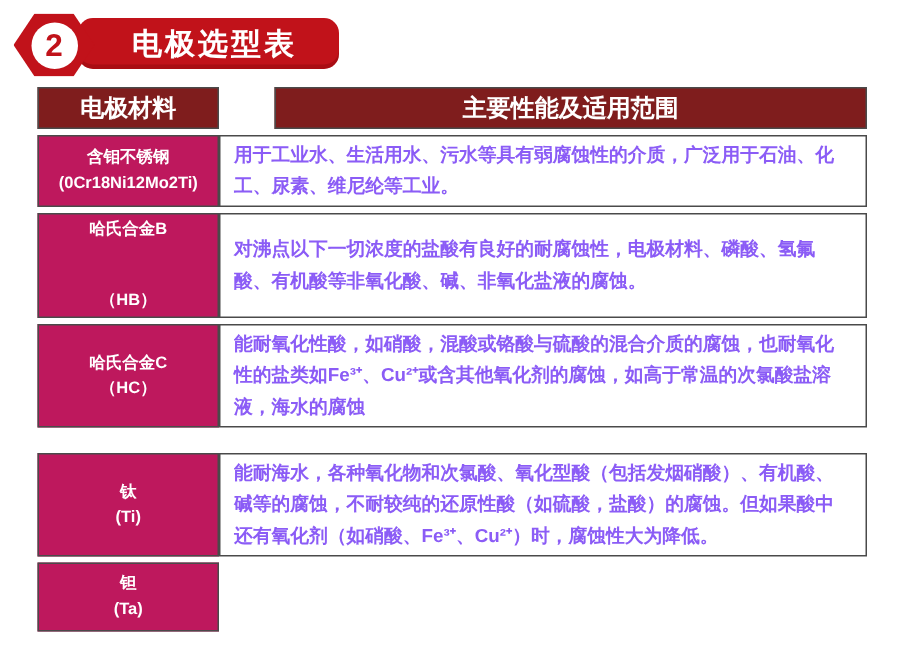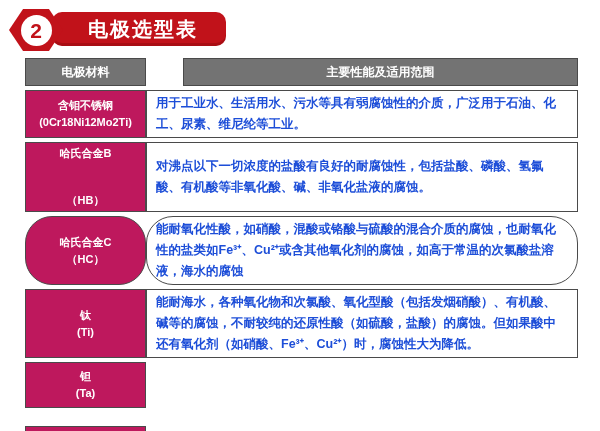--- a/index.html
+++ b/index.html
@@ -34,33 +34,33 @@
   }
   .trow { display:flex; }
   .cell { box-sizing:border-box; border:1px solid #4a4a4a; }
   .cell.left {
     width:121px; flex:0 0 121px; background:#be185d; color:#ffffff;
     font-weight:bold; font-size:11px; line-height:17px;
     display:flex; flex-direction:column; align-items:center; justify-content:center;
     text-align:center; padding:2px;
   }
   .cell.right {
-    flex:1; background:#ffffff; color:#1d4ed8; font-weight:bold;
+    flex:1; background:#ffffff; color:#8b5cf6; font-weight:bold;
     font-size:12.5px; line-height:21px; padding:2px 9px;
     display:flex; align-items:center;
   }
-  .header-row .cell { background:#737373; color:#ffffff; font-size:12px; }
+  .header-row .cell { background:#7f1d1d; color:#ffffff; font-size:16px; }
   .header-row .cell.right { justify-content:center; text-align:center;margin-left:37px; }
   .mat-code:empty { display:none; }
 
   .rh  { min-height:28px; }
   .r0  { min-height:46px; }
   .r1  { min-height:42px;gap:30px; }
-  .r2  { min-height:62px;border-radius:27px; }
-  .r3  { min-height:66px; }
+  .r2  { min-height:62px; }
+  .r3  { min-height:66px;margin-top:13px; }
   .r4  { min-height:46px; }
   .r5  { min-height:22px;margin-top:14px; }
   .r6  { min-height:22px; }
 </style>
 </head>
 <body>
 
 <div class="badge">
   <div class="badge-circle">
     <span class="badge-num">2</span>
@@ -85,21 +85,21 @@
       <span>用于工业水、生活用水、污水等具有弱腐蚀性的介质，广泛用于石油、化工、尿素、维尼纶等工业。</span>
     </div>
   </div>
 
   <div class="trow">
     <div class="cell left r1">
       <span>哈氏合金B</span>
       <span class="mat-code">（HB）</span>
     </div>
     <div class="cell right r1">
-      <span>对沸点以下一切浓度的盐酸有良好的耐腐蚀性，包括盐酸、磷酸、氢氟酸、有机酸等非氧化酸、碱、非氧化盐液的腐蚀。</span>
+      <span>对沸点以下一切浓度的盐酸有良好的耐腐蚀性，电极材料、磷酸、氢氟酸、有机酸等非氧化酸、碱、非氧化盐液的腐蚀。</span>
     </div>
   </div>
 
   <div class="trow">
     <div class="cell left r2">
       <span>哈氏合金C</span>
       <span class="mat-code">（HC）</span>
     </div>
     <div class="cell right r2">
       <span>能耐氧化性酸，如硝酸，混酸或铬酸与硫酸的混合介质的腐蚀，也耐氧化性的盐类如Fe³⁺、Cu²⁺或含其他氧化剂的腐蚀，如高于常温的次氯酸盐溶液，海水的腐蚀</span>

